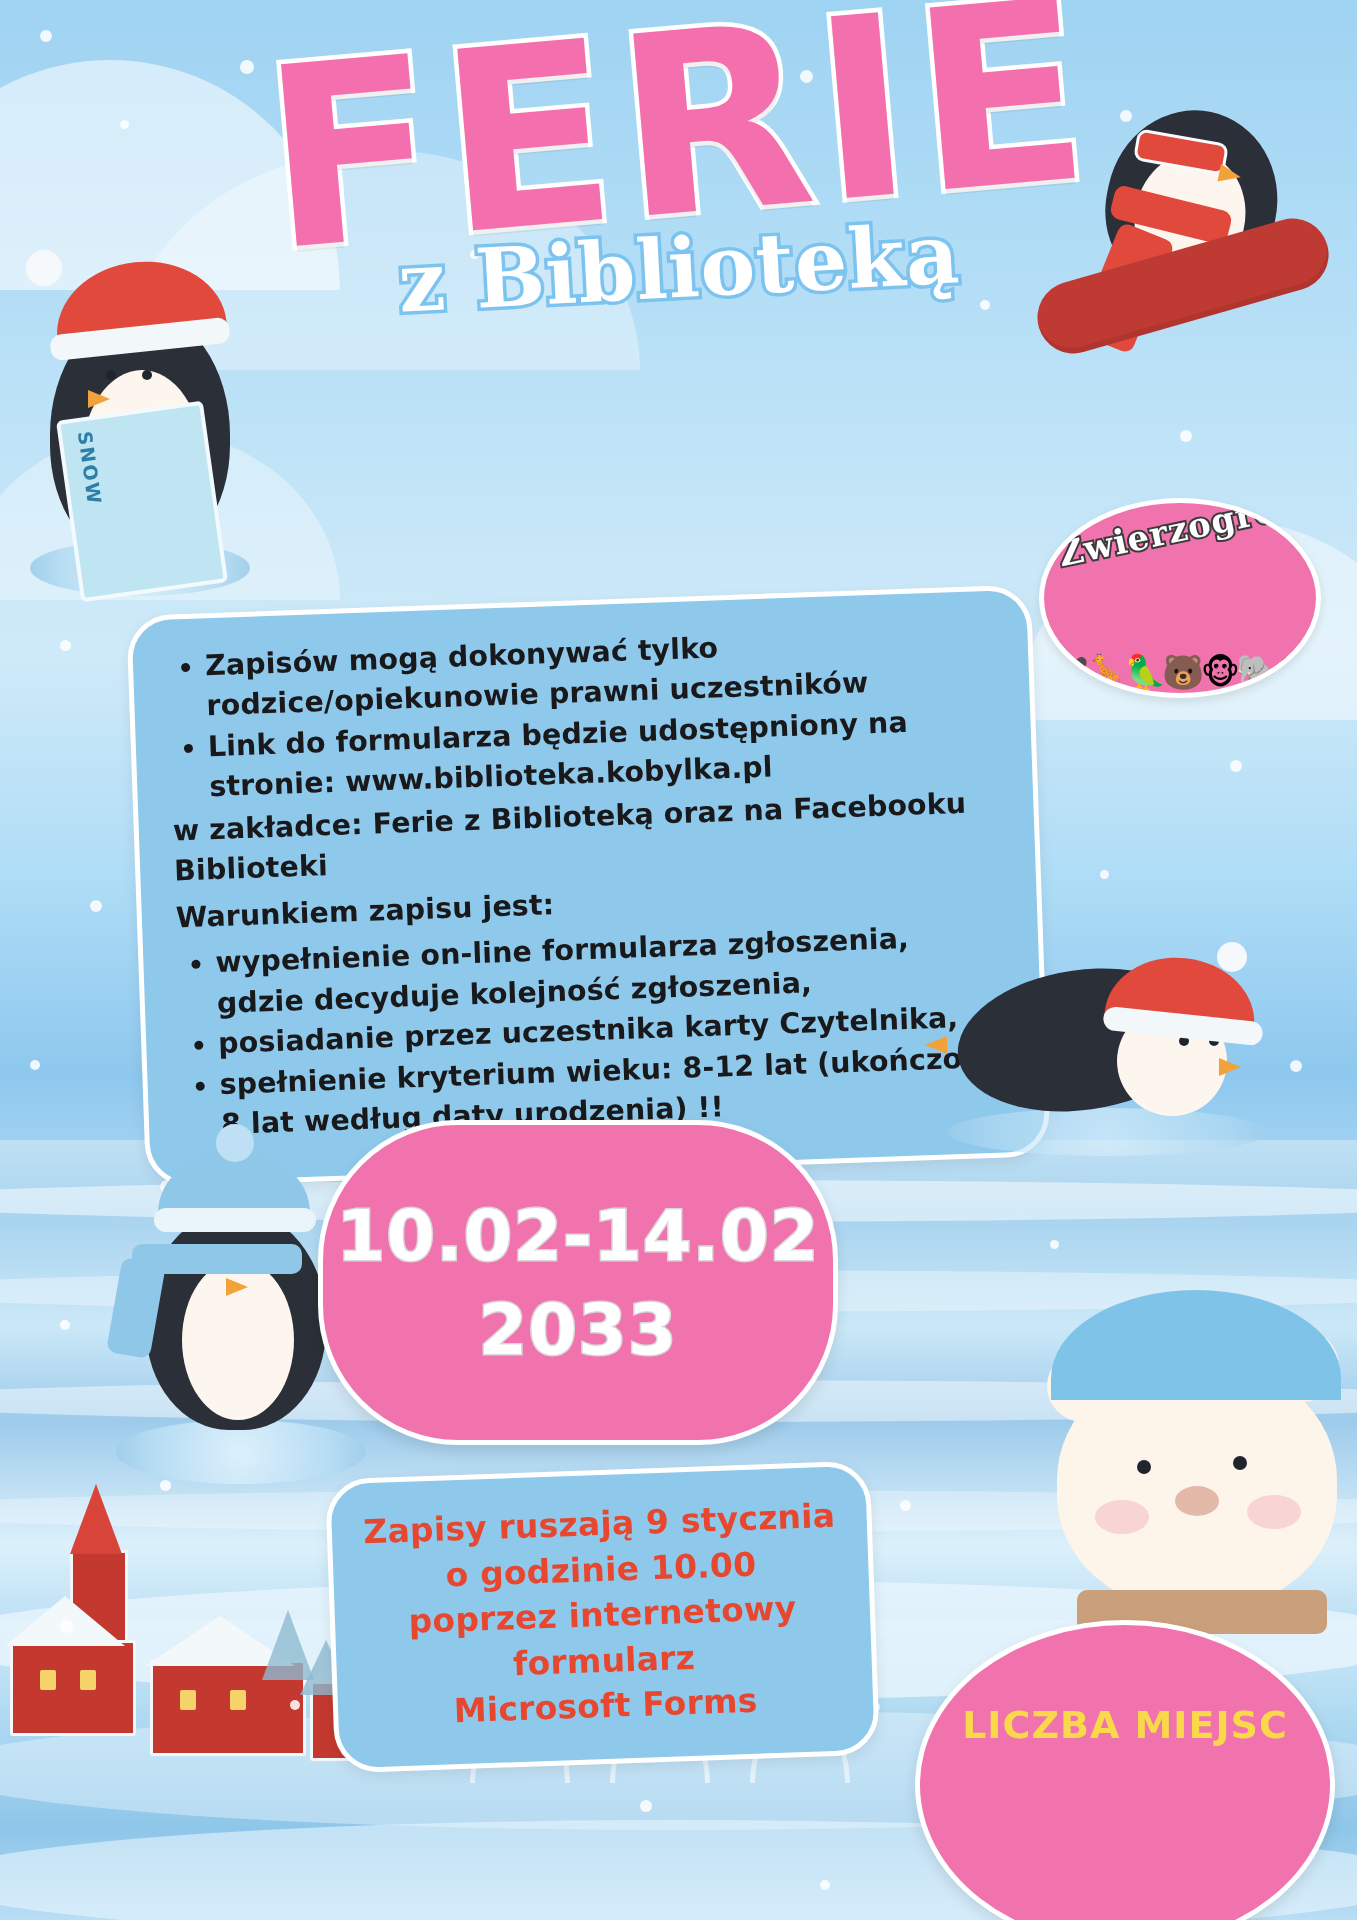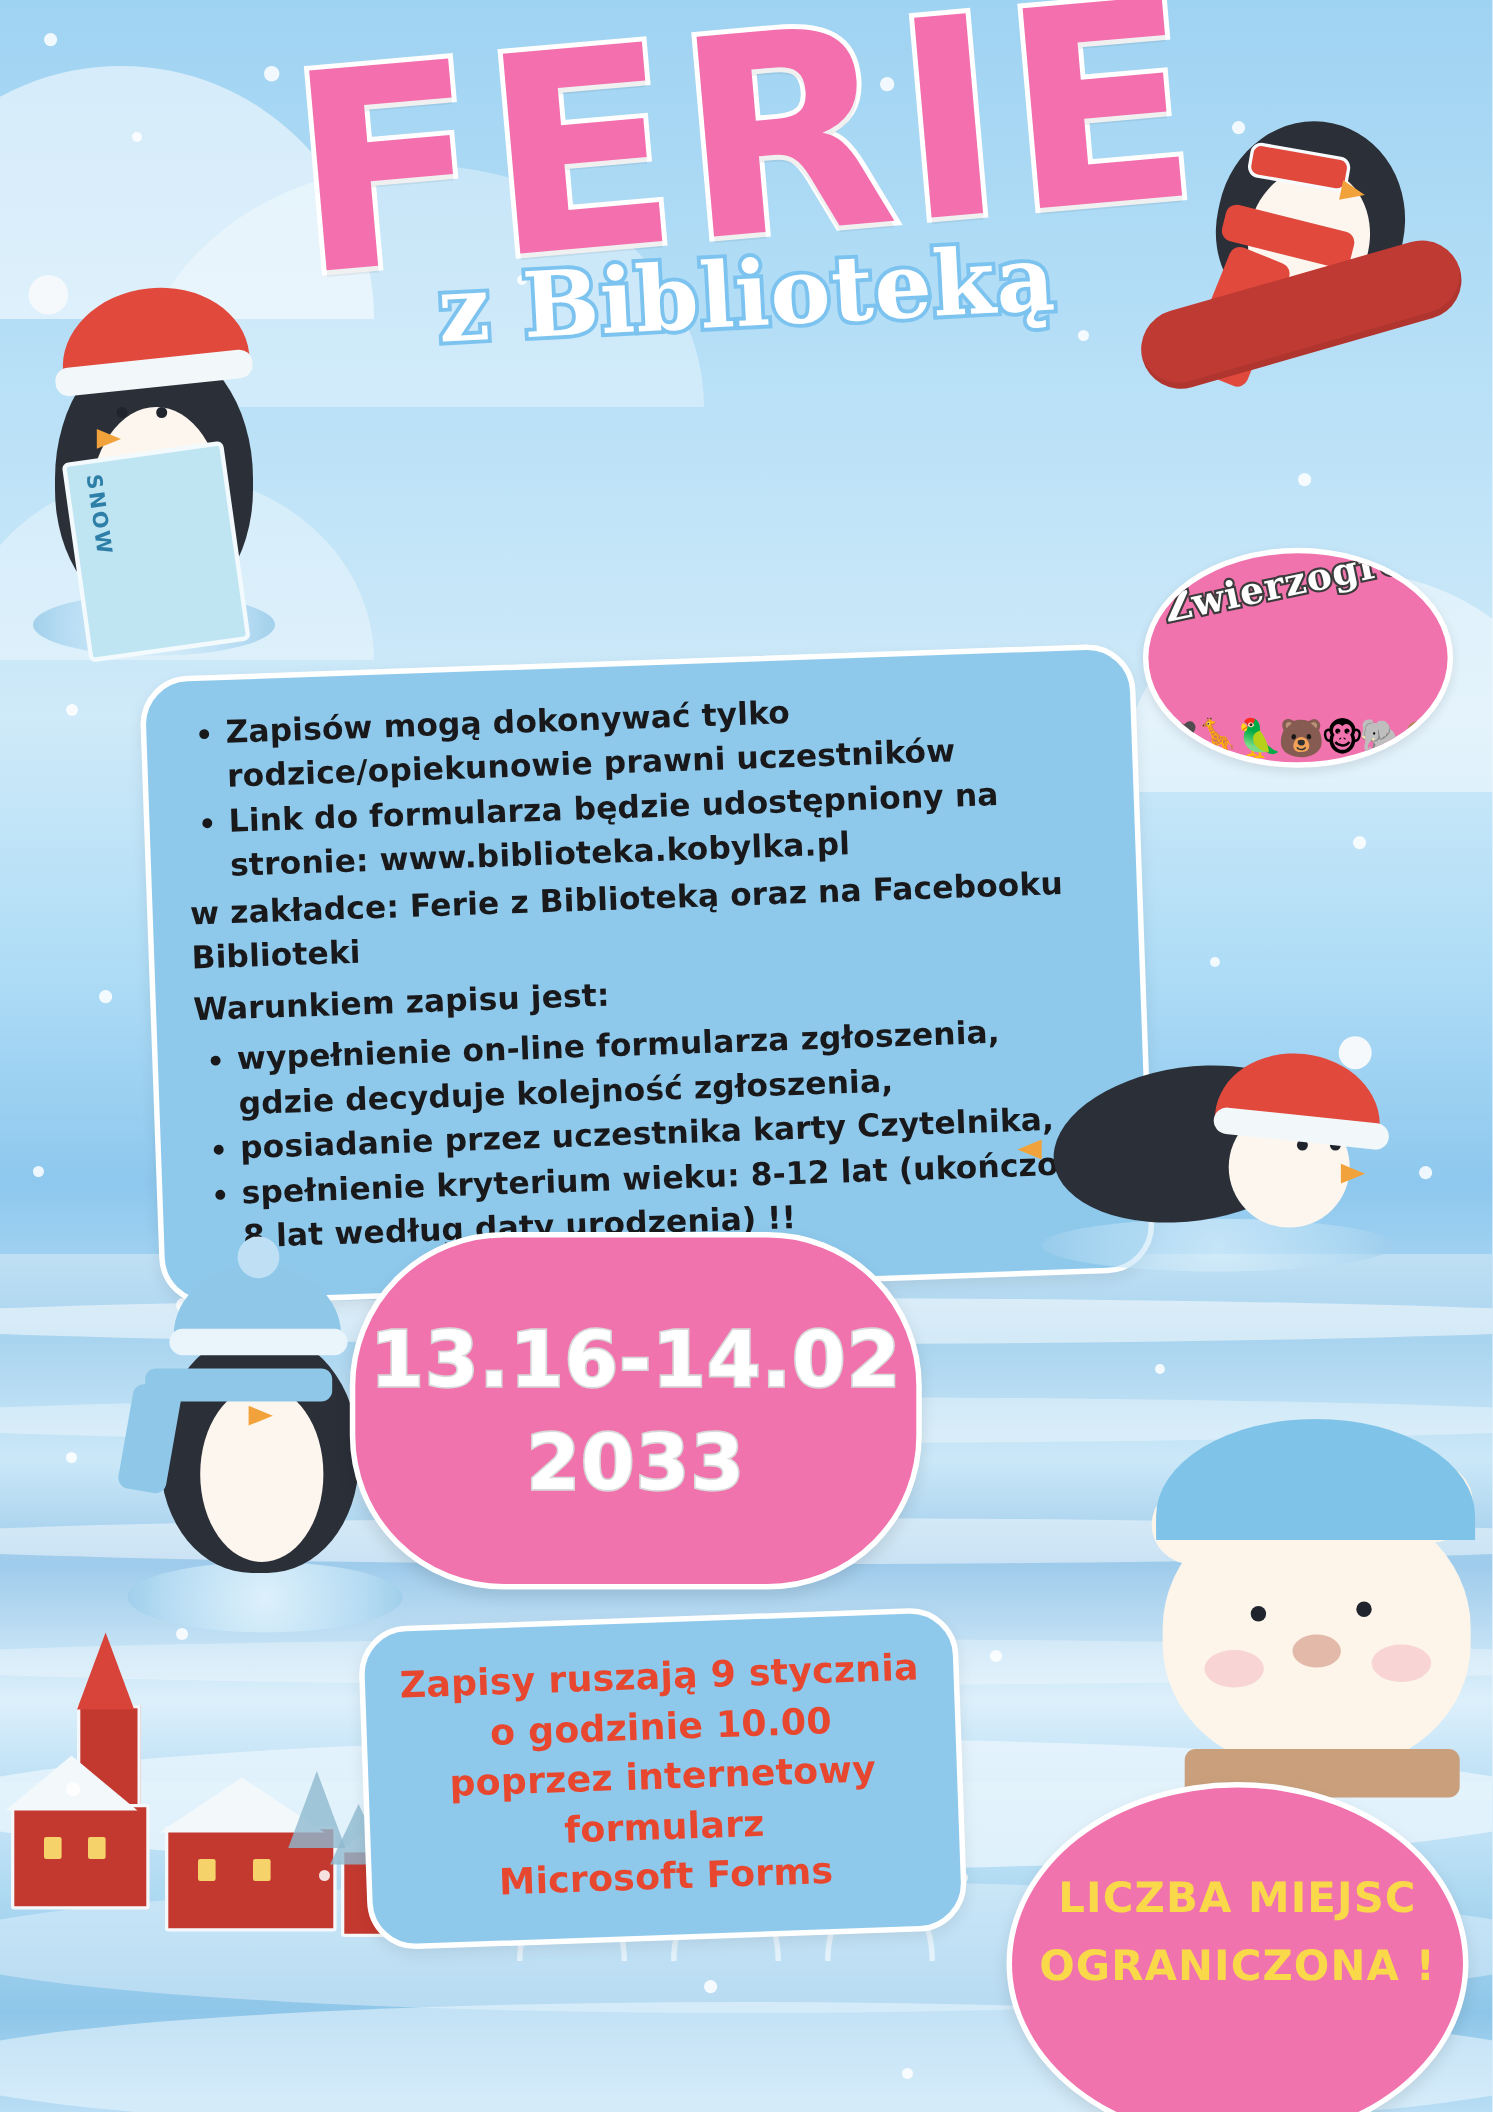--- a/index.html
+++ b/index.html
@@ -575,21 +575,21 @@
     <div class="peng-eye" style="left:152px; top:140px;"></div>
     <div class="beak" style="left:130px; top:158px;"></div>
     <div class="hat-red" style="left:62px; top:30px; width:152px; height:74px; background:#8fc7e8;"></div>
     <div class="hat-brim" style="left:58px; top:88px; width:162px; height:24px; background:#e9f4fb;"></div>
     <div class="pom" style="left:120px; top:4px; width:38px; height:38px; background:#bfe0f4;"></div>
     <div class="scarf" style="left:36px; top:124px; width:170px; height:30px; background:#8fc7e8;"></div>
     <div class="scarf" style="left:18px; top:140px; width:44px; height:96px; background:#8fc7e8; transform:rotate(10deg);"></div>
   </div>
 
   <div class="date-bubble">
-    <div class="date-line">13.16-14.02</div>
+    <div class="date-line">10.02-14.02</div>
     <div class="date-line">2033</div>
   </div>
 
   <div class="critter" style="right:0px; top:1290px; width:340px; height:340px;">
     <div class="bear-ear" style="left:30px; top:60px; width:72px; height:72px;"></div>
     <div class="bear-ear" style="left:250px; top:40px; width:72px; height:72px;"></div>
     <div class="bear-head" style="left:40px; top:70px; width:280px; height:250px;"></div>
     <div class="bear-hat" style="left:34px; top:0px; width:290px; height:110px;"></div>
     <div class="bear-cheek" style="left:78px; top:210px; width:54px; height:34px;"></div>
     <div class="bear-cheek" style="left:230px; top:205px; width:54px; height:34px;"></div>
@@ -601,16 +601,15 @@
 
   <div class="signup-box">
     <div class="signup-line">Zapisy ruszają 9 stycznia</div>
     <div class="signup-line">o godzinie 10.00</div>
     <div class="signup-line">poprzez internetowy formularz</div>
     <div class="signup-line">Microsoft Forms</div>
   </div>
 
   <div class="limit-bubble">
     <div class="limit-line">LICZBA MIEJSC</div>
-    <div class="limit-line">OGRANICZONA !</div>
   </div>
 
 </div>
 
 </body></html>

